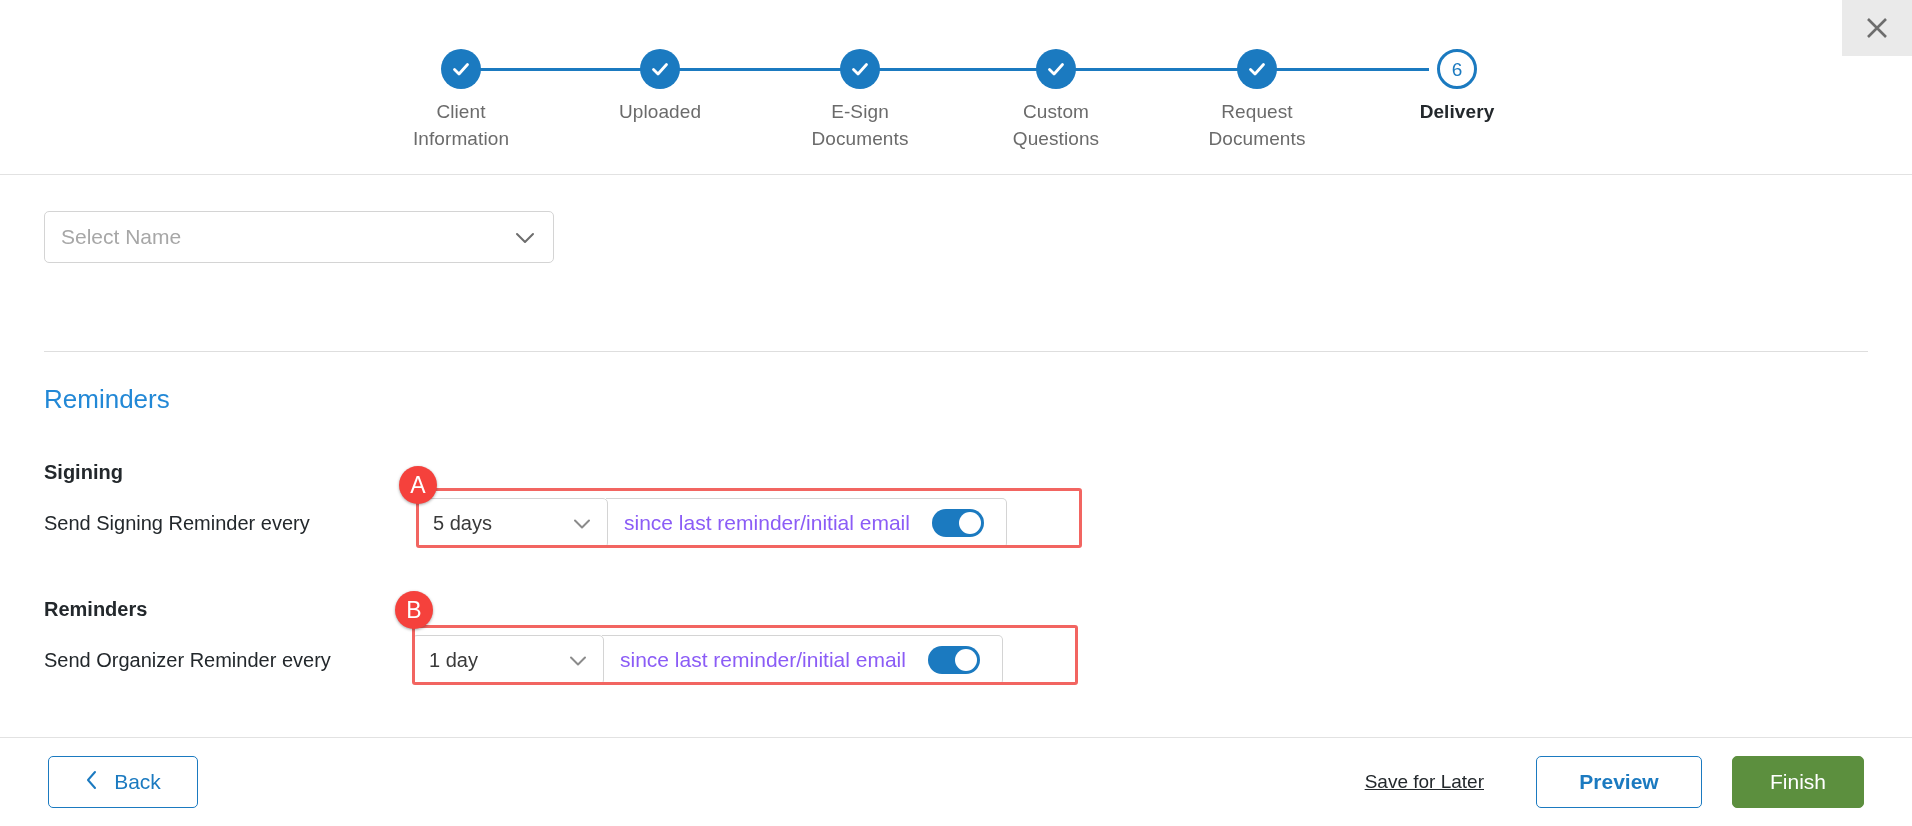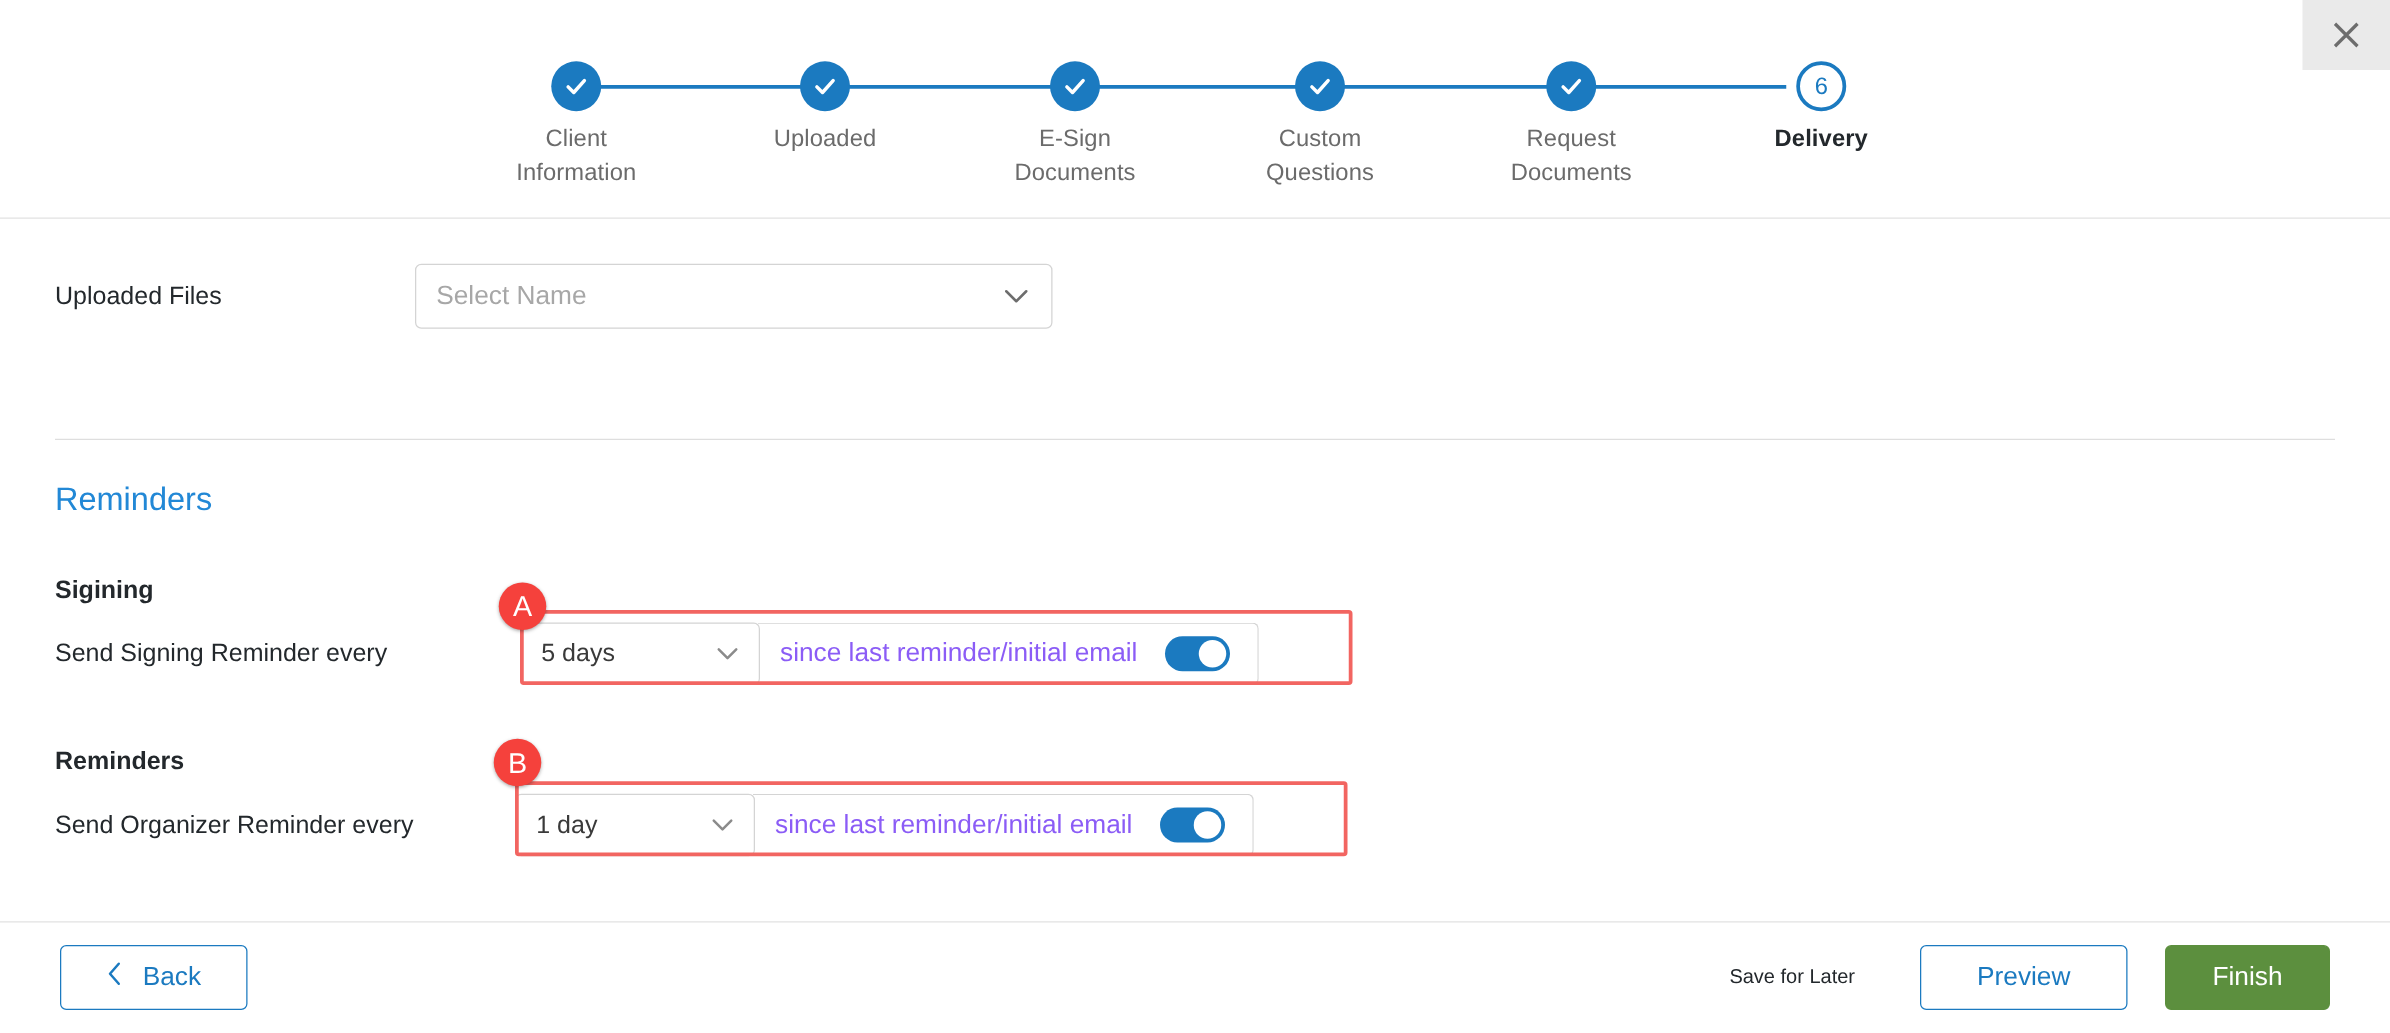--- a/index.html
+++ b/index.html
@@ -276,32 +276,34 @@
   .btn-back {
     width: 150px;
     height: 52px;
     border: 1px solid #1b7ac0;
     color: #1b7ac0;
     background: #fff;
     gap: 16px;
   }
   .spacer { flex: 1; }
   .link-save {
-    font-size: 16px;
+    font-size: 19px;
     color: #23282c;
+    text-decoration: underline;
     cursor: pointer;
     margin-right: 52px;
   }
   .btn-preview {
     width: 166px;
     height: 52px;
     border: 1px solid #1b7ac0;
     color: #1b7ac0;
     background: #fff;
     margin-right: 30px;
+    font-weight: bold;
   }
   .btn-finish {
     width: 132px;
     height: 52px;
     border: 1px solid #5c8f3e;
     background: #5c8f3e;
     color: #ffffff;
   }
 </style>
 </head>
@@ -373,21 +375,20 @@
           <span class="num">6</span>
         </div>
         <div class="step-label">Delivery</div>
       </div>
     </div>
   </div>
 
   <div class="content">
 
     <div class="field-row">
-      <div class="field-label">Uploaded Files</div>
       <div class="select-box">
         <span class="ph">Select Name</span>
         <span class="chev">
           <svg width="20" height="12" viewBox="0 0 20 12">
             <path d="M2 2 L10 10 L18 2" stroke="#6d6d6d" stroke-width="2" fill="none" stroke-linecap="round" stroke-linejoin="round"></path>
           </svg>
         </span>
       </div>
     </div>
 

